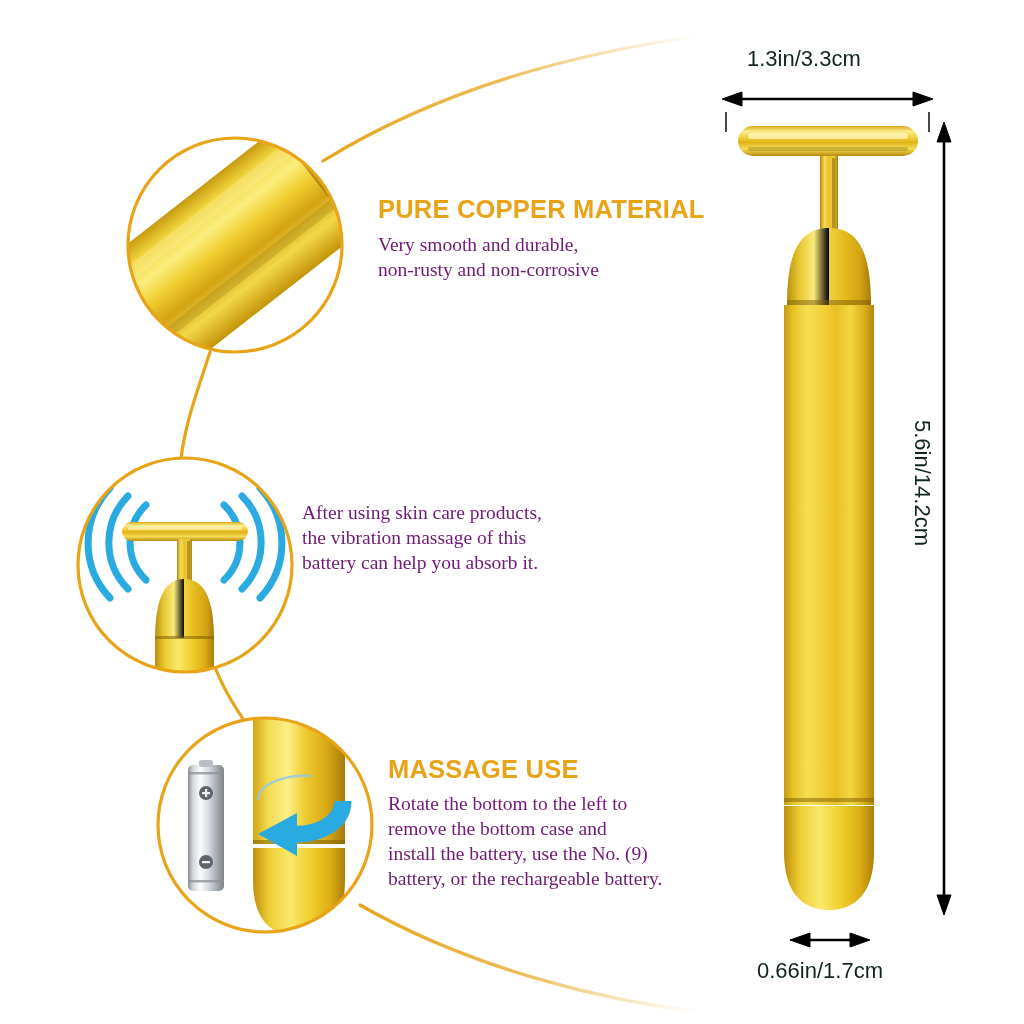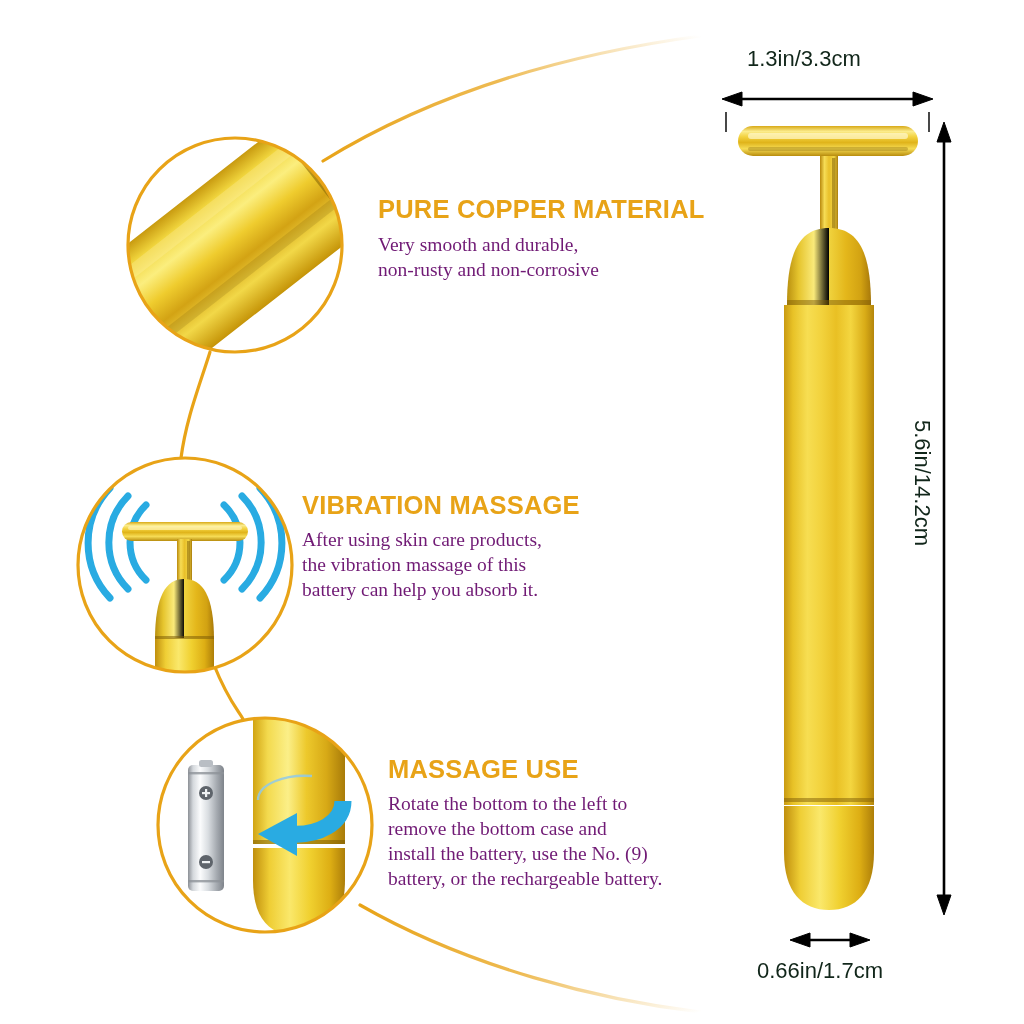--- a/index.html
+++ b/index.html
@@ -283,21 +283,20 @@
     </g>
   </svg>
 
   <div class="txt-block" id="blk1">
     <div class="feat-title">PURE COPPER MATERIAL</div>
     <div class="feat-body">Very smooth and durable,
 non-rusty and non-corrosive</div>
   </div>
 
   <div class="txt-block" id="blk2">
-    <div class="feat-title">VIBRATION MASSAGE</div>
     <div class="feat-body">After using skin care products,
 the vibration massage of this
 battery can help you absorb it.</div>
   </div>
 
   <div class="txt-block" id="blk3">
     <div class="feat-title">MASSAGE USE</div>
     <div class="feat-body">Rotate the bottom to the left to
 remove the bottom case and
 install the battery, use the No. (9)

